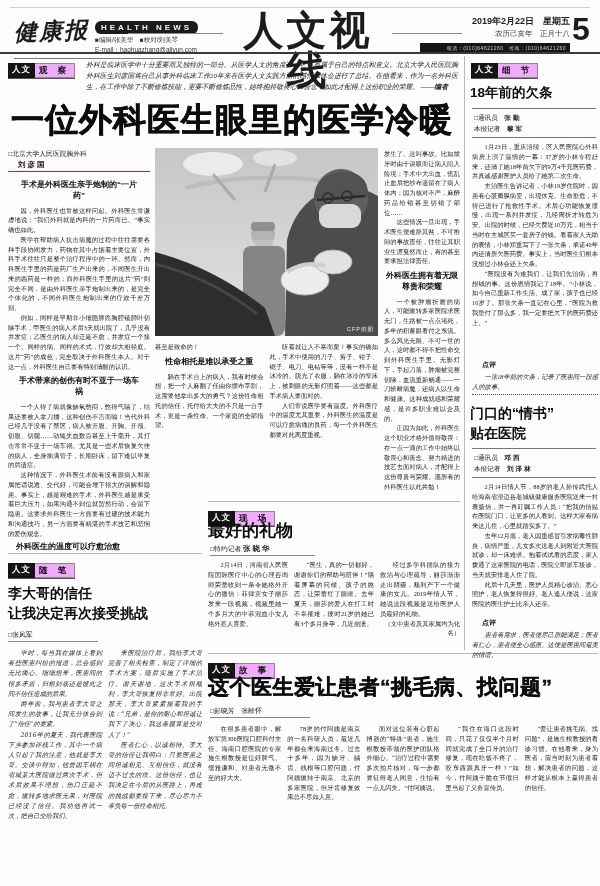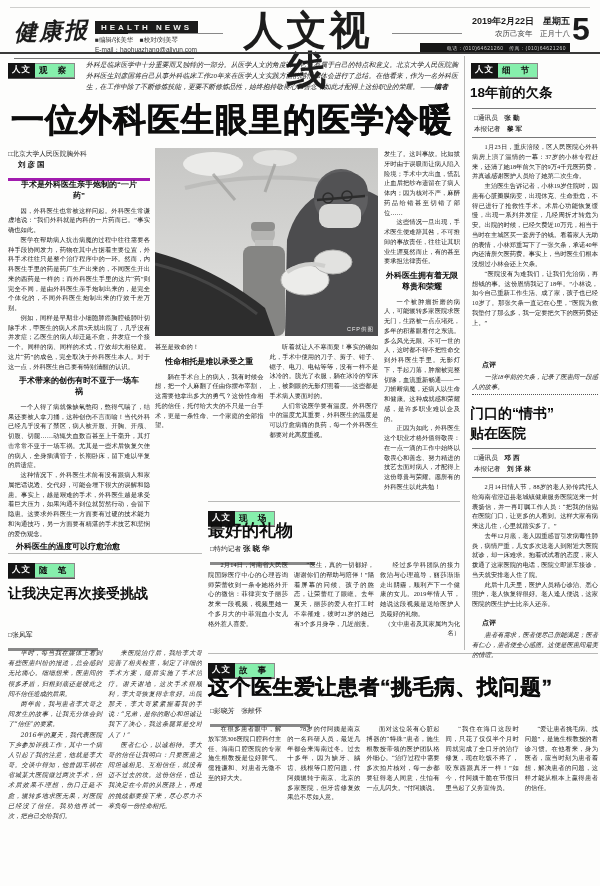--- a/index.html
+++ b/index.html
@@ -6,40 +6,40 @@
   html,body { background:#e9e9e7; }
   #page {
     position:relative; width:600px; height:886px; margin:0 auto;
     background:#fdfdfc; overflow:hidden; color:#1c1c1c;
     font-family:"Liberation Serif","DejaVu Serif",serif;
   }
   .abs { position:absolute; }
   
   .toprule { position:absolute; left:10px; right:10px; top:7px; border-top:1px solid #cfcfcd; }
   .logo-cn { font-family:"DejaVu Serif",serif; font-style:italic; font-weight:700; font-size:23px; letter-spacing:2px; transform:rotate(-2deg); }
-  .logo-en { display:inline-block; background:#1b1b1b; color:#f4f4f2; font-family:"Liberation Sans",sans-serif; font-weight:700; font-size:8px; letter-spacing:3px; padding:2px 6px; }
+  .logo-en { display:inline-block; background:#1b1b1b; color:#f4f4f2; font-family:"Liberation Sans",sans-serif; font-weight:700; font-size:8px; letter-spacing:3px; padding:2px 6px;border-radius:6px; }
   .staffline { font-size:6.5px; color:#333; font-family:"Liberation Sans",sans-serif; margin-top:2px; }
   .emailline { font-size:6.5px; color:#333; font-family:"Liberation Sans",sans-serif; margin-top:1px; }
   .logo-underline { width:180px; border-top:1px solid #777; margin-top:3px; }
   .ptitle { font-family:"DejaVu Serif",serif; font-weight:900; font-size:40px; letter-spacing:3px; line-height:1; }
   .ptitle .b { font-weight:900; }
   .dateblock { text-align:right; font-family:"Liberation Sans",sans-serif; }
   .dateblock .d1 { font-size:9px; font-weight:700; }
   .dateblock .d2 { font-size:7.5px; color:#444; margin-top:1px; }
   .contactbar { background:#161616; color:#cfcfcf; font-size:5px; font-family:"Liberation Sans",sans-serif; padding:2px 4px; white-space:nowrap; letter-spacing:.5px; }
   .pageno { font-family:"Liberation Sans",sans-serif; font-weight:900; font-size:32px; line-height:1; }
   .headrule { position:absolute; left:0; right:0; top:52px; border-top:2px solid #3a3a3a; }
   
   .seclabel { display:inline-flex; align-items:stretch; font-family:"Liberation Sans",sans-serif; font-size:8.5px; font-weight:700; line-height:1; border-bottom:1px solid #555; }
   .seclabel .la { background:#141414; color:#fff; padding:2.5px 4px; letter-spacing:1px; }
-  .seclabel .lb { background:#86efac; color:#111; padding:2.5px 4px; letter-spacing:4px; border:1px solid #8a8a8a; border-left:none; }
+  .seclabel .lb { background:#f0abfc; color:#111; padding:2.5px 4px; letter-spacing:4px; border:1px solid #8a8a8a; border-left:none; }
   
   .note { font-style:italic; font-size:6.8px; line-height:1.62; text-align:justify; color:#222; }
   .bigheadline { font-family:"Liberation Sans","DejaVu Sans",sans-serif; font-weight:900; font-size:33px; letter-spacing:1px; text-align:center; color:#0d0d0d; -webkit-text-stroke:.6px #0d0d0d; }
-  .byline-box { font-size:6.8px; border-bottom:3px solid #a21caf; padding-bottom:8px; }
+  .byline-box { font-size:6.8px; border-bottom:1px solid #a21caf; padding-bottom:1px; }
   .byline-box .nm { font-weight:700; font-size:7.5px; letter-spacing:2px; }
   .bodytxt p { font-size:6.3px; line-height:1.55; text-align:justify; text-indent:2em; color:#222; }
   .subhead { font-family:"Liberation Sans",sans-serif; font-weight:700; font-size:8px; line-height:1.35; margin:5px 0 4px 0; color:#0e0e0e; }
   .subhead.ctr { text-align:center; }
   .cols { display:flex; gap:6px; }
   .cols > div { flex:1; }
   .smallhead { font-family:"Liberation Sans",sans-serif; font-weight:700; text-align:left; color:#0d0d0d; }
   .byline2 { font-size:6.6px; line-height:1.7; border-top:1px solid #777; border-bottom:1px solid #777; padding:3px 2px; }
   .byline2 .nm { font-weight:700; letter-spacing:2px; }
   .comment-label { font-weight:700; font-size:7px; font-family:"Liberation Sans",sans-serif; margin:4px 0 2px 10px; }
@@ -180,20 +180,21 @@
   </div>
 
   <div class="hrule" style="left:8px; top:553px; width:194px;"></div>
   <div class="abs" style="left:8px; top:558px;">
     <div class="seclabel">
       <span class="la">人文</span>
       <span class="lb">随 笔</span>
     </div>
   </div>
   <div class="abs smallhead" style="left:8px; top:584px; width:194px; font-size:14px; line-height:1.4;">
+    <div>李大哥的信任</div>
     <div>让我决定再次接受挑战</div>
   </div>
   <div class="abs byline-box" style="left:8px; top:630px; width:90px; border-color:#888;">□张凤军</div>
   <div class="abs cols essay" style="left:8px; top:648px; width:194px; height:230px; overflow:hidden;">
     <div>
       <p>平时，每当我在媒体上看到有些医患纠纷的报道，总会感到无比痛心。细细想来，医患间的很多矛盾，归根到底还是彼此之间不信任造成的后果。</p>
       <p>两年前，我与患者李大哥之间发生的故事，让我充分体会到了“信任”的要紧。</p>
       <p>2016年的夏天，我代表医院下乡参加评残工作，其中一个病人引起了我的注意，他就是李大哥。交谈中得知，他曾因车祸在省城某大医院做过两次手术，但术后效果不理想，伤口迁延不愈，辗转多地求医无果，对医院已经没了信任。我劝他再试一次，把自己交给我们。</p>
     </div>
     <div>

